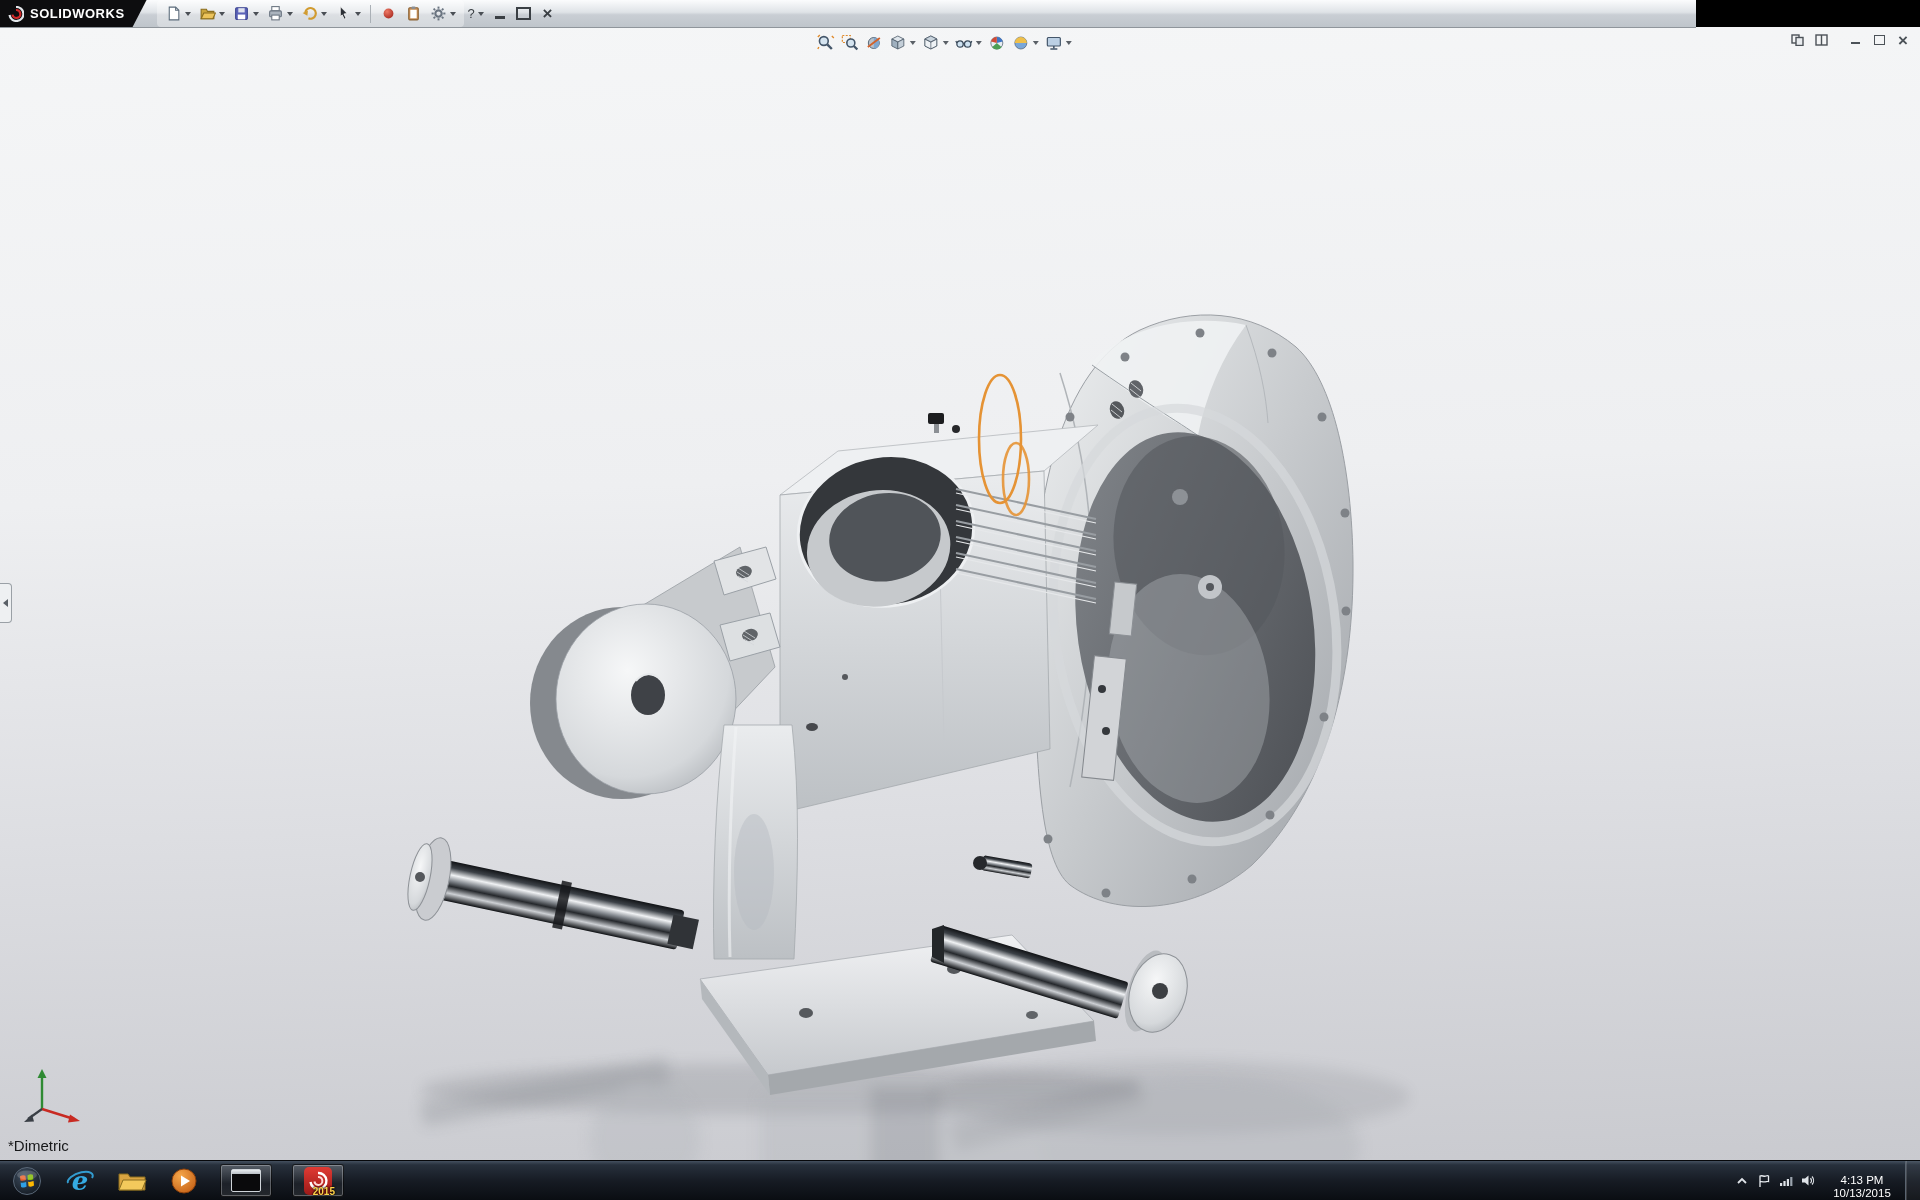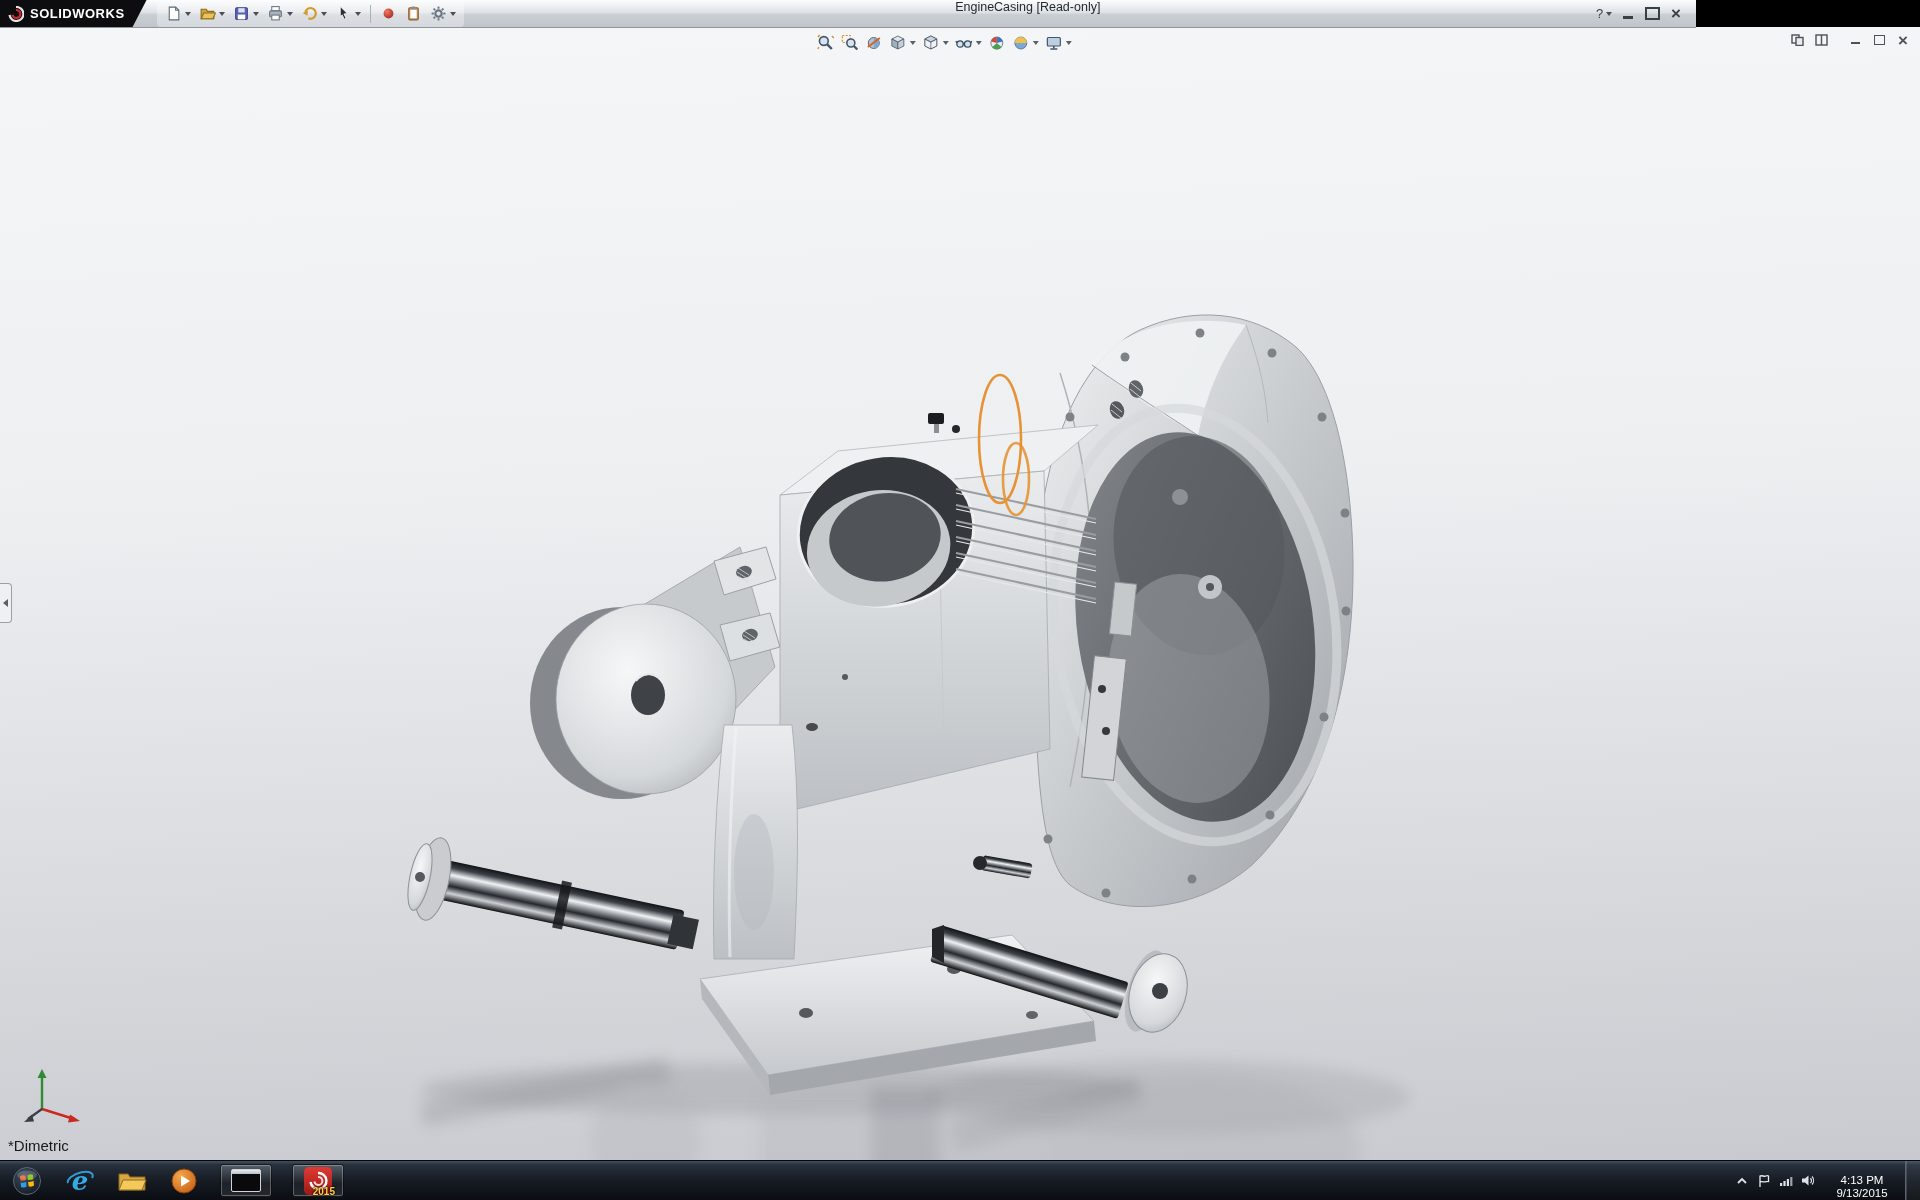--- a/index.html
+++ b/index.html
@@ -169,21 +169,20 @@
             <line x1="3.4" y1="3.4" x2="4.8" y2="4.8"></line>
               <line x1="11.2" y1="11.2" x2="12.6" y2="12.6"></line>
             <line x1="12.6" y1="3.4" x2="11.2" y2="4.8"></line>
               <line x1="4.8" y1="11.2" x2="3.4" y2="12.6"></line>
           </g>
         </svg>
           <span class="caret"></span>
       </div>
     </div>
 
-    <div class="title-center">EngineCasing [Read-only]</div>
 
     <div class="win-controls">
       <div class="win-btn">
         <span>?</span>
         <span class="caret"></span>
       </div>
       <div class="win-btn">
           <span class="glyph-min"></span>
         </div>
       <div class="win-btn">
@@ -580,18 +579,18 @@
         </svg>
       </div>
       <div class="tray-ico">
         <svg width="14" height="13" viewBox="0 0 14 13">
           <path d="M1,4.5 H4 L7.5,1.5 V11.5 L4,8.5 H1 Z" fill="#dfe3e8"></path>
           <path d="M9.5,4 A4,4 0 0 1 9.5,9 M11,2.5 A6,6 0 0 1 11,10.5" fill="none" stroke="#dfe3e8" stroke-width="1.2"></path>
         </svg>
       </div>
       <div class="clock">
         <div>4:13 PM</div>
-        <div>9/13/2015</div>
+        <div>10/13/2015</div>
       </div>
       <div class="show-desktop"></div>
     </div>
   </div>
 </div>
 
 </body></html>

